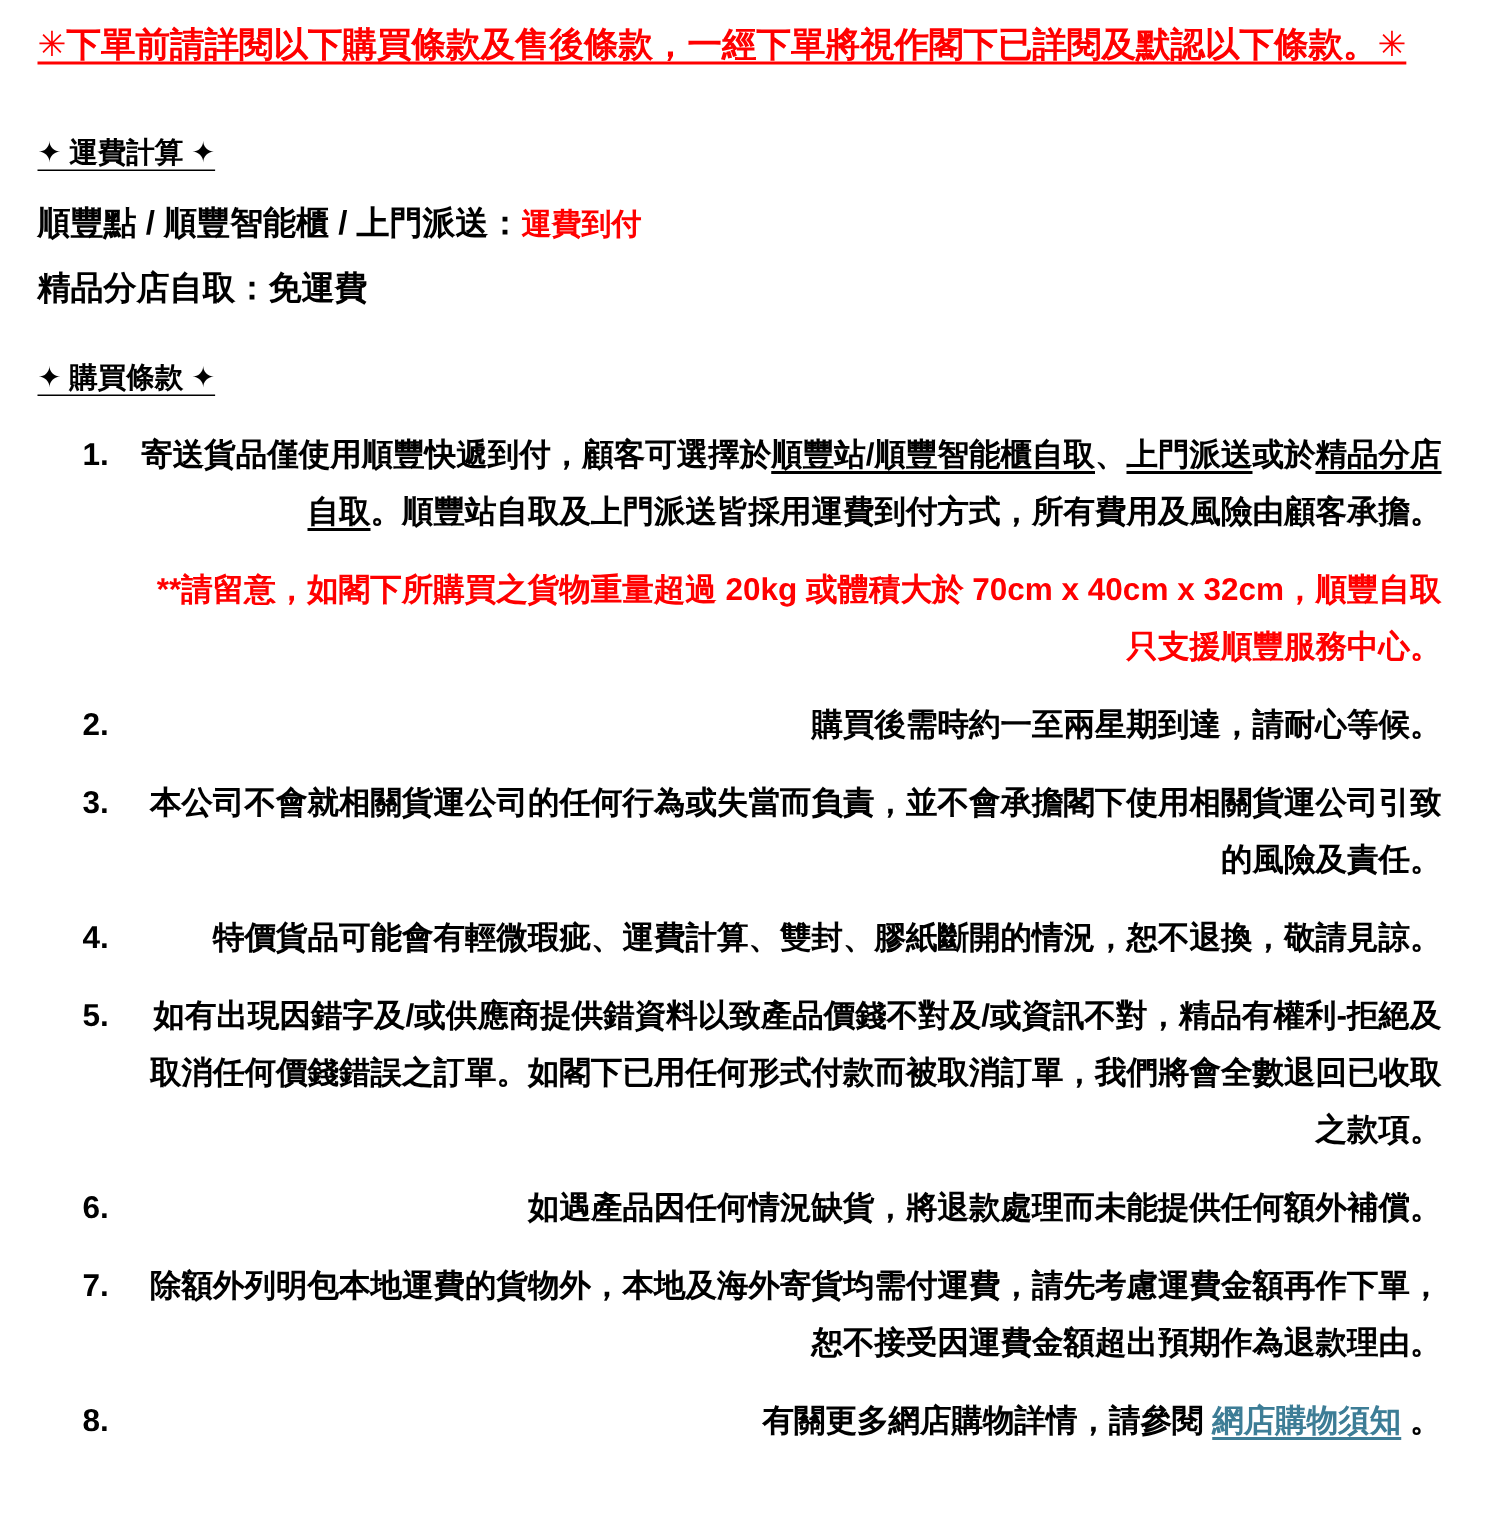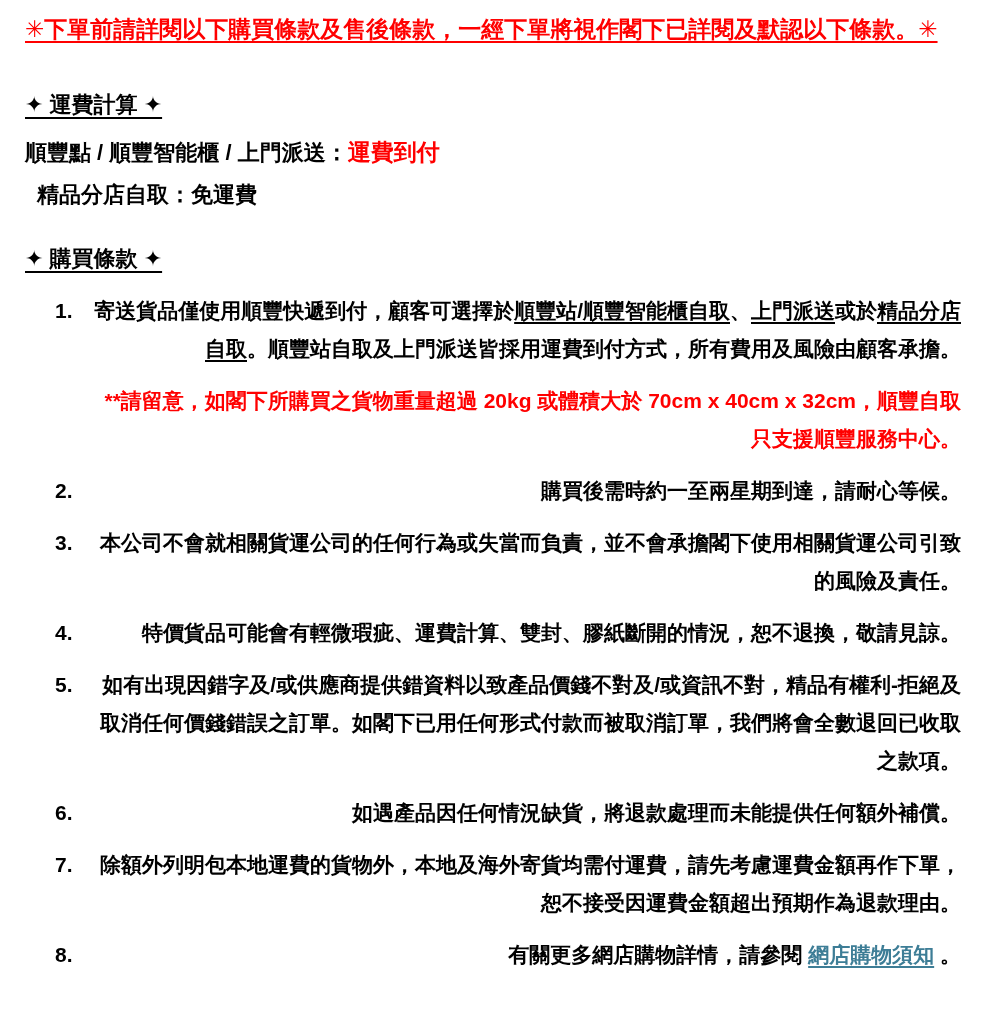--- a/index.html
+++ b/index.html
@@ -24,42 +24,42 @@
     margin: 0;
     color: var(--accent-red);
     font-size: 23px;
     line-height: 1.15;
     text-decoration: underline;
     text-underline-offset: 4px;
     white-space: nowrap;
   }
   .section-heading {
     margin: 0;
-    font-size: 22px;
+    font-size: 19px;
     line-height: 1.2;
     font-weight: 700;
   }
   .section-heading.mt-ship { margin-top: 50px; }
   .section-heading.mt-terms { margin-top: 36px; }
   .section-heading .hu {
     text-decoration: underline;
     text-underline-offset: 5px;
   }
   .ship-line1 {
     margin: 20px 0 0 0;
     font-size: 22px;
     line-height: 1.3;
   }
   .big-red {
     color: var(--accent-red);
-    font-size: 23px;
+    font-size: 20px;
     line-height: 1;
   }
   .ship-line2 {
-    margin: 14px 0 0 12px;
+    margin: 14px 0 0 0;
     font-size: 22px;
     line-height: 1.3;
   }
   ol.terms-list {
     list-style: none;
     margin: 20px 0 0 0;
     padding: 0;
   }
   .li-row {
     display: flex;

